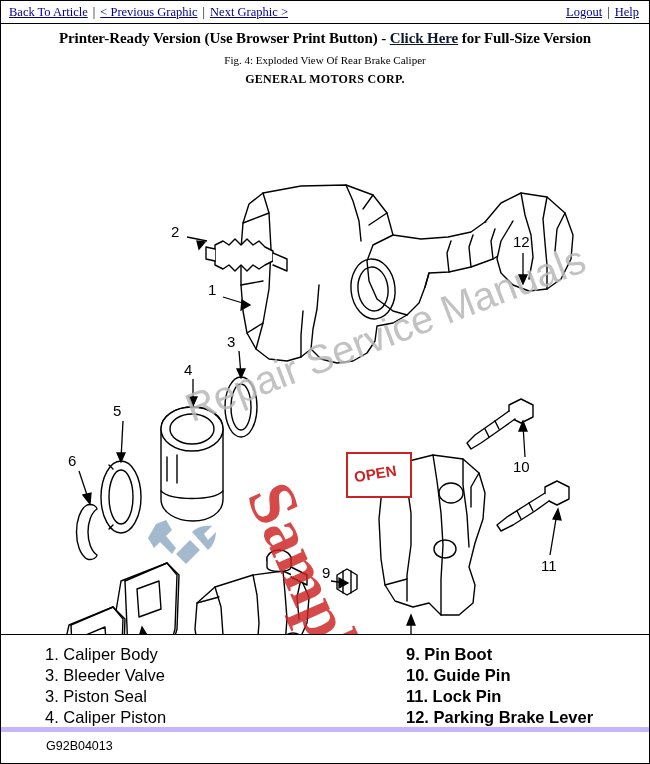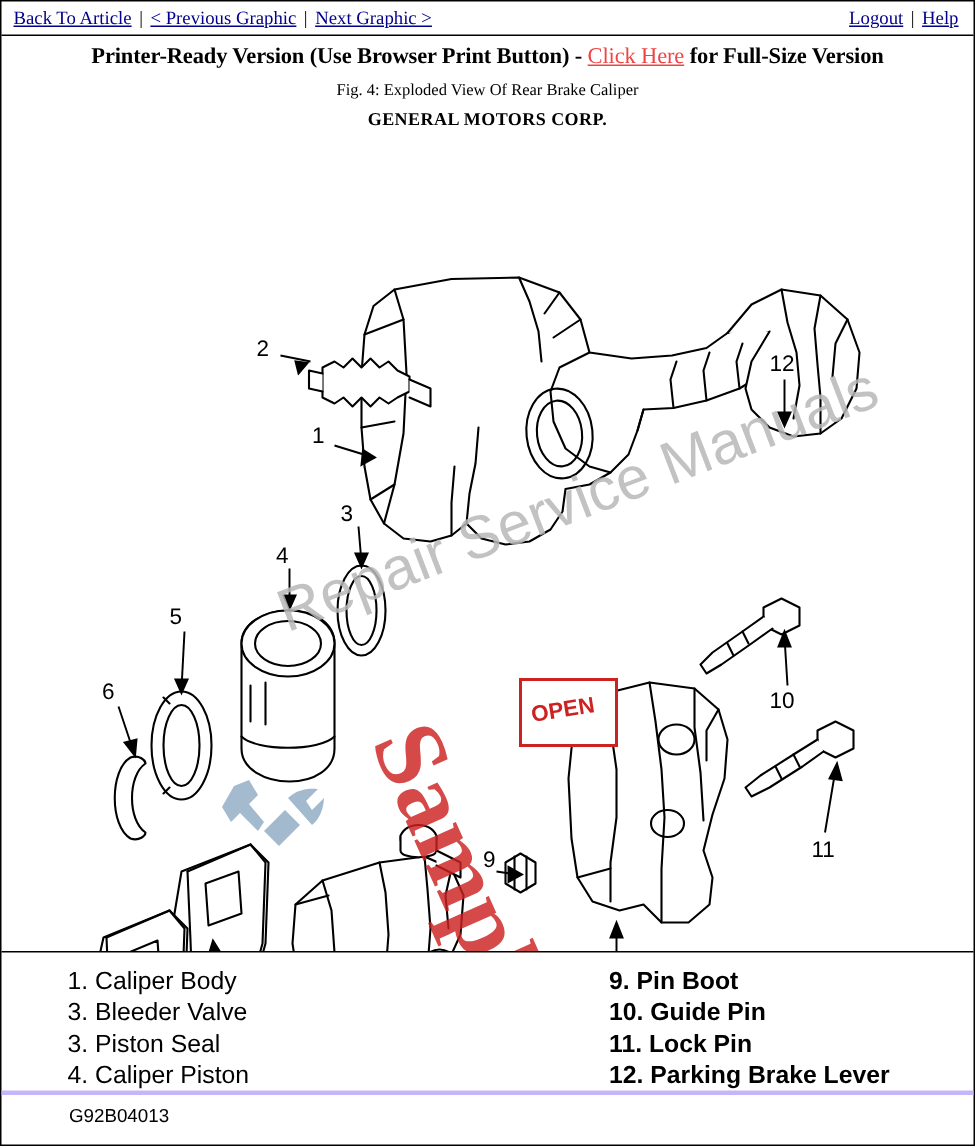--- a/index.html
+++ b/index.html
@@ -55,24 +55,24 @@
 
   
   .printer-line {
     text-align: center;
     font-weight: bold;
     font-size: 15px;
     padding-top: 6px;
     letter-spacing: -0.1px;
   }
   .printer-line .click-here {
-    color: #ef4444;
+    color: #0f172a;
     text-decoration: underline;
     cursor: pointer;
-    font-weight: normal;
+    font-weight: bold;
   }
 
   .fig-title {
     text-align: center;
     font-weight: normal;
     font-size: 11px;
     padding-top: 7px;
   }
   .corp-title {
     text-align: center;
@@ -163,21 +163,21 @@
   .legend-col.c2 { left: 212px; }
   .legend-col.c3 { left: 405px; font-weight: bold; }
   .legend-item {
     line-height: 21px;
     white-space: nowrap;
   }
 
   .footer {
     position: relative;
     height: 30px;
-    border-top: 3px solid #c4b5fd;
+    border-top: 5px solid #c4b5fd;
     font-family: "Liberation Sans", sans-serif;
     font-size: 12.5px;
   }
   .footer-code {
     position: absolute;
     left: 45px;
     top: 7px;
   }
 
   .callout-num {

